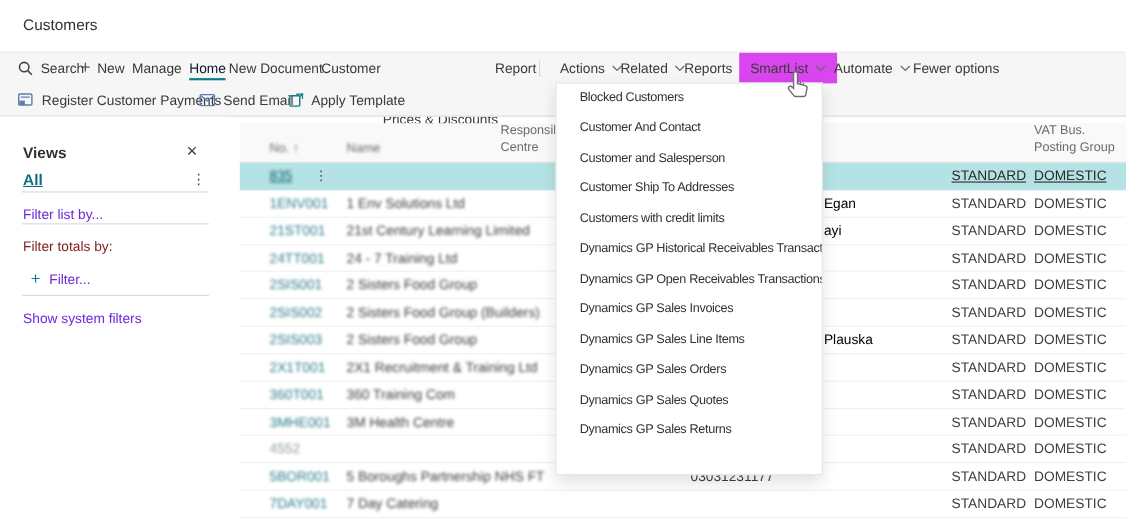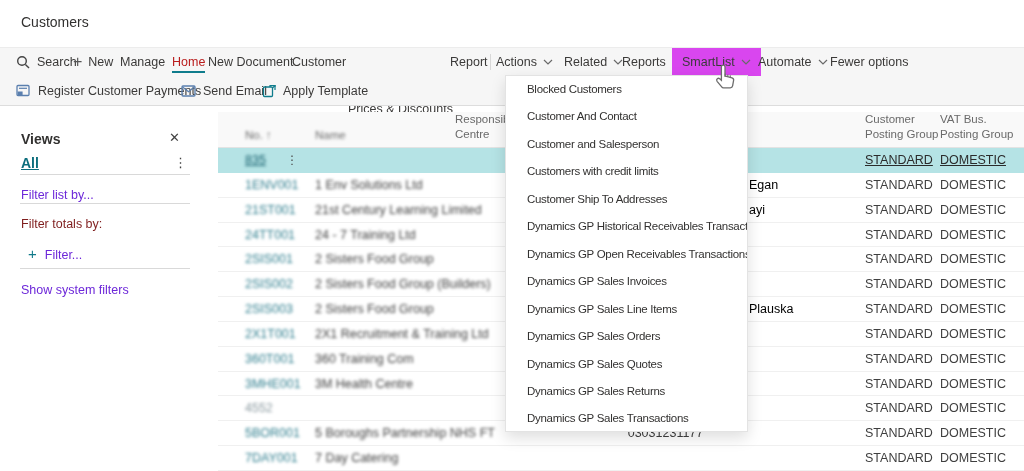--- a/index.html
+++ b/index.html
@@ -12,21 +12,21 @@
   
   .page-title { position:absolute; top:14px; left:21px; font-size:14px; color:#323130; }
 
   
   .ribbon { position:absolute; top:47px; left:0; right:0; height:29px;
     background:#f6f6f6; border-top:1px solid #ececec; }
   .ritem { position:absolute; top:0; height:100%; display:flex; align-items:center;
     font-size:12.5px; color:#3b3a39; white-space:nowrap; cursor:pointer; }
   .ritem .glyph { margin-right:7px; display:flex; align-items:center; }
   .plus { font-size:16px; font-weight:400; color:#555; margin-right:6px; line-height:1; }
-  .rtab.active { color:#b91c1c; }
+  .rtab.active { color:#0f172a; }
   .rtab.active::after { content:""; position:absolute; left:0; right:0; bottom:3px;
     height:2px; background:#0f7c8c; }
   .rmenu svg { margin-left:6px; }
   .rmenu.open { background:#d946ef; padding:0 10px; }
   .rsep { position:absolute; left:490px; top:6px; bottom:6px; width:1px; background:#d8d8d8; }
 
   
   .actionbar { position:absolute; top:76px; left:0; right:0; height:30px;
     background:#f6f6f6; border-bottom:1px solid #dddddd; }
   .abtn { position:absolute; top:0; height:100%; display:flex; align-items:center;
@@ -108,21 +108,21 @@
   </div>
   <div>
       <div class="ritem rtab active" style="left: 172px;">Home</div>
       <div class="ritem rtab" style="left: 208px;">New Document</div>
       <div class="ritem rtab" style="left: 292px;">Customer</div>
       <div class="ritem rtab" style="left: 348px; margin-top: 47px;">Prices &amp; Discounts</div>
       <div class="ritem rtab" style="left: 450px;">Report</div>
     </div>
   <div class="rsep"></div>
   <div>
-      <div class="ritem rmenu" style="left: 496px; align-items: center;">
+      <div class="ritem rmenu" style="left: 509px; align-items: center;">
     <span class="ml">Actions</span>
     <svg width="10" height="6" viewBox="0 0 10 6">
           <path d="M1 1 L5 5 L9 1" fill="none" stroke="#6a6a6a" stroke-width="1.2"></path>
         </svg>
   </div>
       <div class="ritem rmenu" style="left: 564px;">
     <span class="ml">Related</span>
     <svg width="10" height="6" viewBox="0 0 10 6">
           <path d="M1 1 L5 5 L9 1" fill="none" stroke="#6a6a6a" stroke-width="1.2"></path>
         </svg>
@@ -199,21 +199,20 @@
   <div class="fp-abs fp-link" style="top:177px">Show system filters</div>
 </div>
 
 <div class="thead">
   <div class="th h-no blurred">
     <span>No.</span>
     <span>↑</span>
   </div>
   <div class="th h-name blurred">Name</div>
   <div class="th2 h-resp">Responsibility Centre</div>
-  <div class="th2 h-cpg">Customer Posting Group</div>
   <div class="th2 h-vat">VAT Bus. Posting Group</div>
 </div>
 
 <div class="tbody">
     <div class="trow selected">
     <span class="c-no">835</span>
     <span class="c-dots">⋮</span>
     <span class="c-name"></span>
     <span class="c-phone"></span>
     <span class="c-contact"></span>
@@ -326,30 +325,29 @@
     <span class="c-contact"></span>
     <span class="c-cpg">STANDARD</span>
     <span class="c-vat">DOMESTIC</span>
   </div>
   </div>
 
 <div class="dropdown">
     <div class="dditem">Blocked Customers</div>
     <div class="dditem">Customer And Contact</div>
     <div class="dditem">Customer and Salesperson</div>
+    <div class="dditem">Customer Ship To Addresses</div>
     <div class="dditem">Customers with credit limits</div>
-    <div class="dditem">Customer Ship To Addresses</div>
     <div class="dditem">Dynamics GP Historical Receivables Transactions</div>
     <div class="dditem">Dynamics GP Open Receivables Transactions</div>
     <div class="dditem">Dynamics GP Sales Invoices</div>
     <div class="dditem">Dynamics GP Sales Line Items</div>
     <div class="dditem">Dynamics GP Sales Orders</div>
     <div class="dditem">Dynamics GP Sales Quotes</div>
     <div class="dditem">Dynamics GP Sales Returns</div>
-    <div class="dditem">Dynamics GP Sales Transactions</div>
   </div>
 
 <div class="cursor">
   <svg width="24" height="30" viewBox="0 0 24 30">
     <path d="M9.2 2.2c1 0 1.8.8 1.8 1.8v9.1l1.4.2 5.6 1.5c1.1.3 1.8 1.4 1.6 2.5l-1 5.6c-.2 1.1-1.2 1.9-2.3 1.9h-6.8c-.7 0-1.4-.3-1.8-.9l-4.6-5.6c-.6-.8-.5-1.9.2-2.5.7-.6 1.7-.6 2.4 0l1.7 1.5V4c0-1 .8-1.8 1.8-1.8z" fill="#ffffff" stroke="#6d6d6d" stroke-width="1.3"></path>
     <path d="M11.2 13.4v-2.8 M13.8 13.9v-2.4 M16.3 14.5v-2.2" stroke="#6d6d6d" stroke-width="1" fill="none"></path>
   </svg>
 </div>
 
 </body></html>

